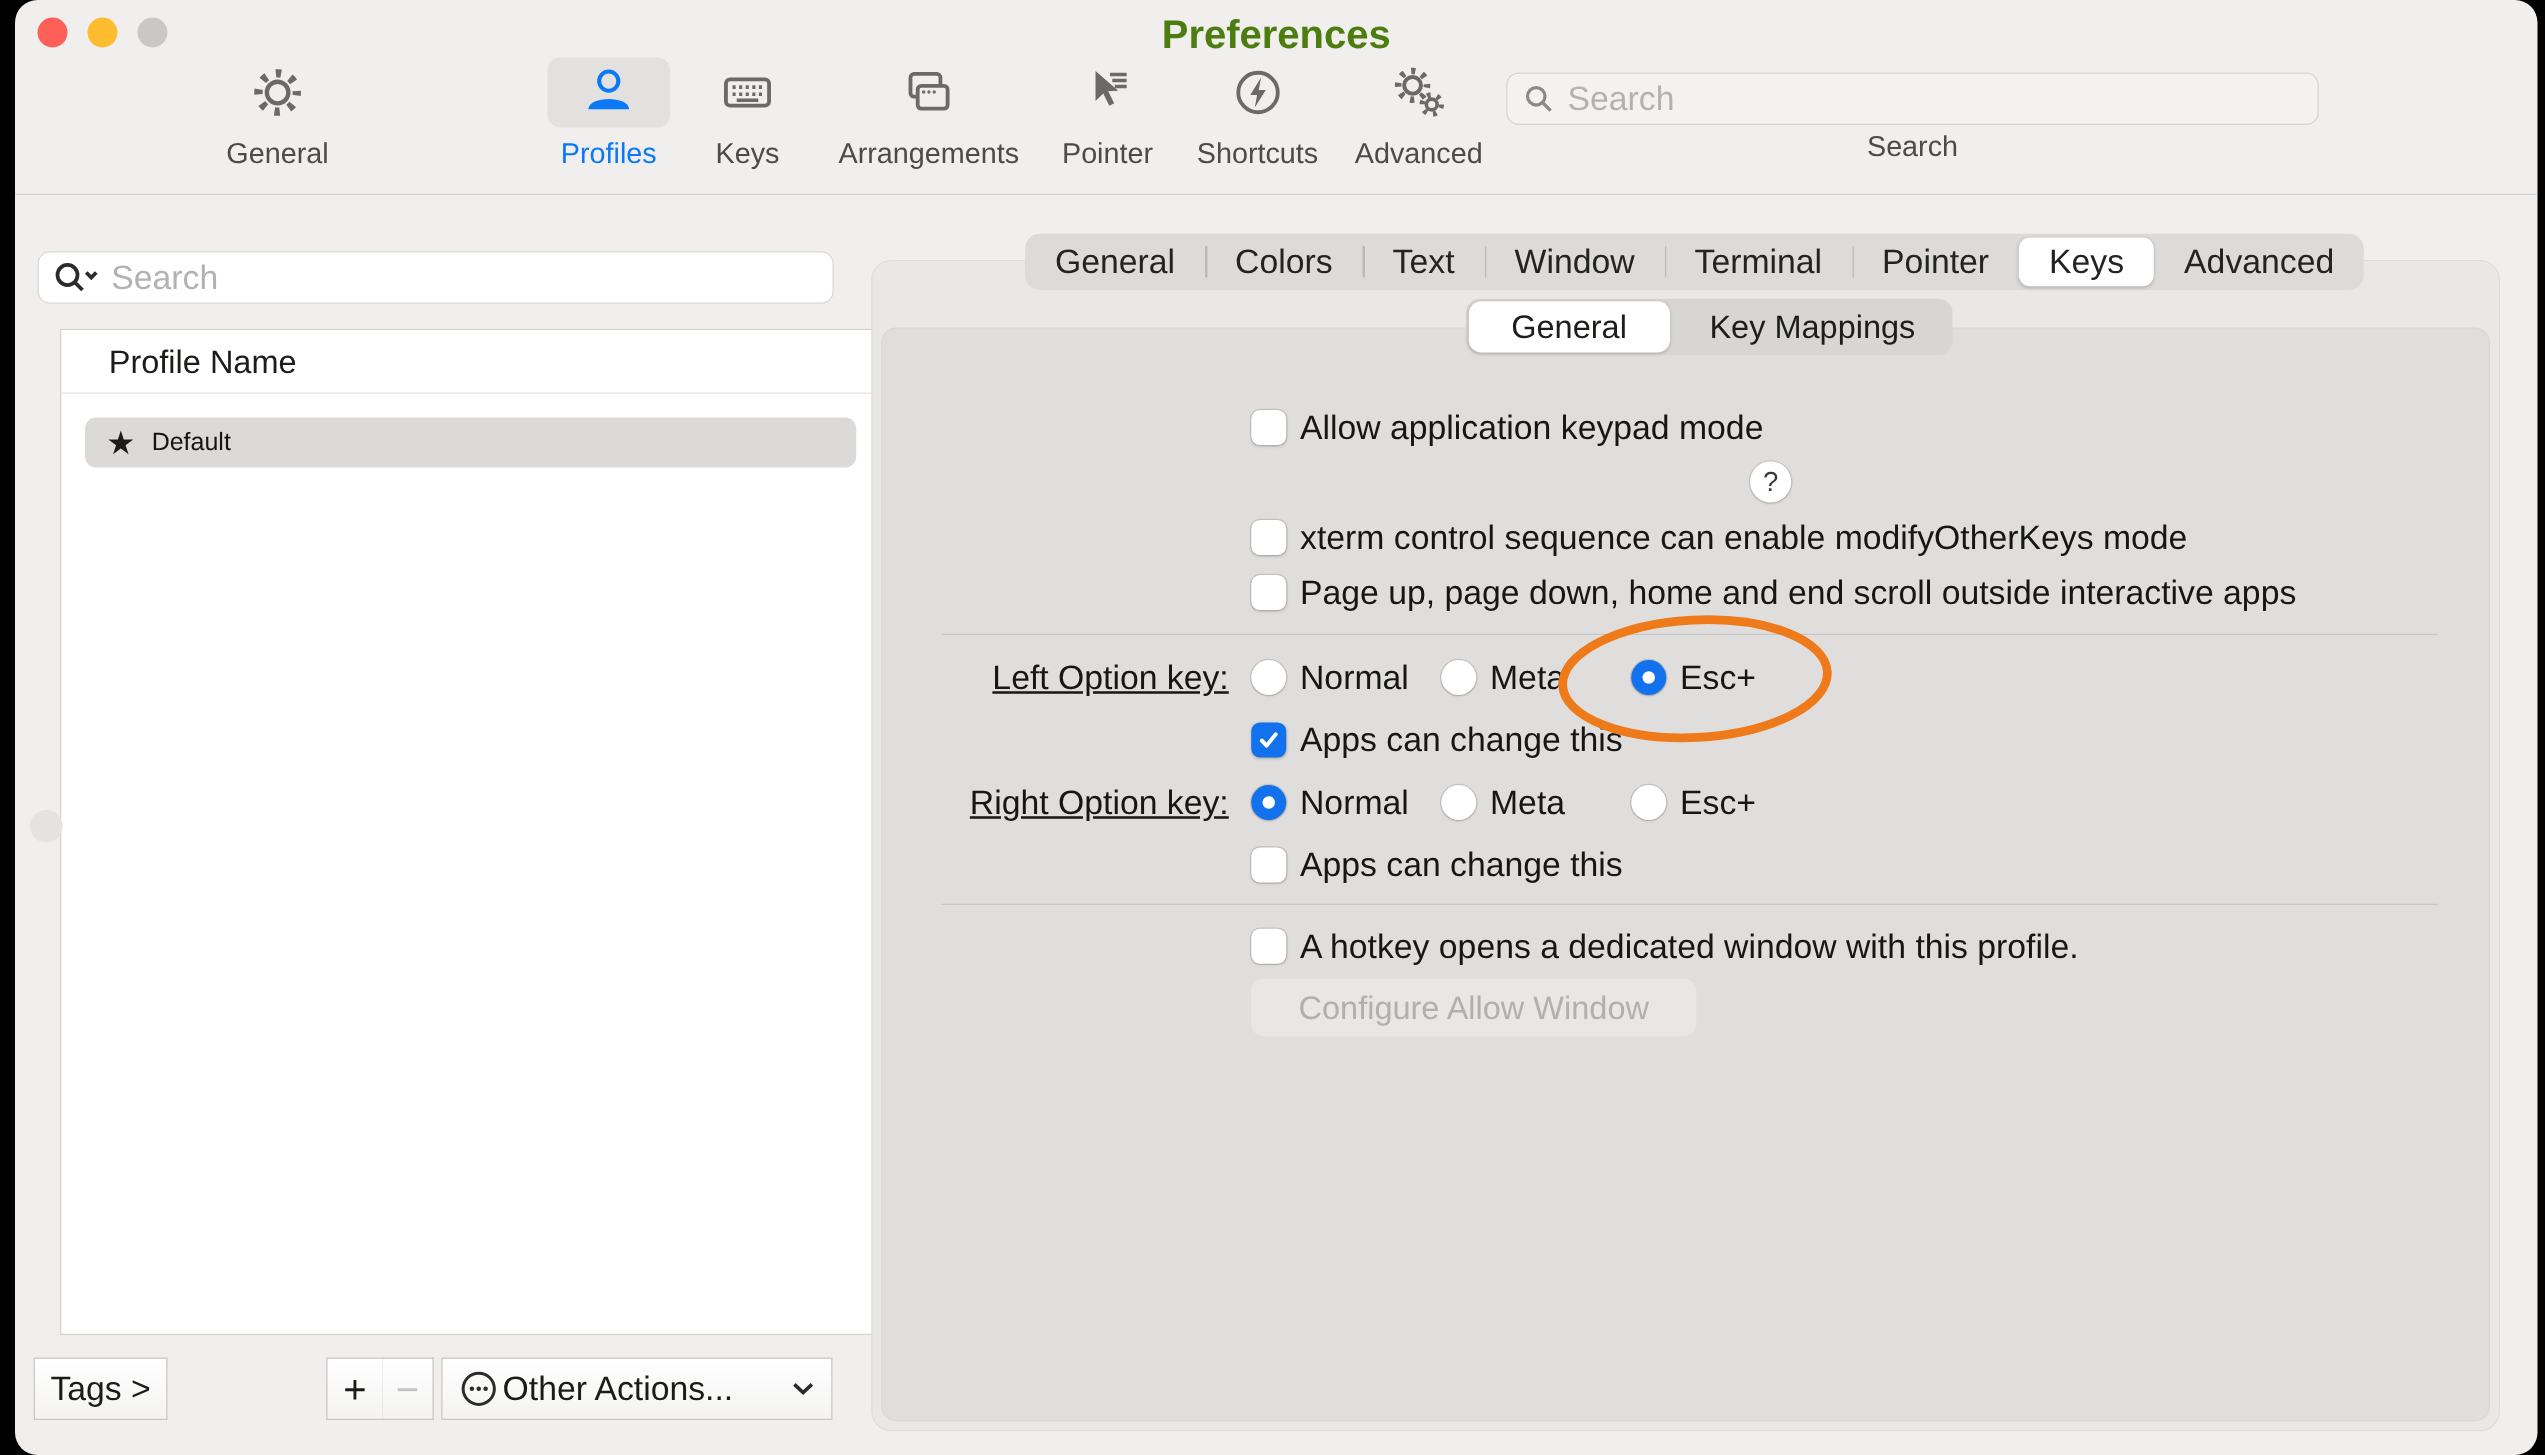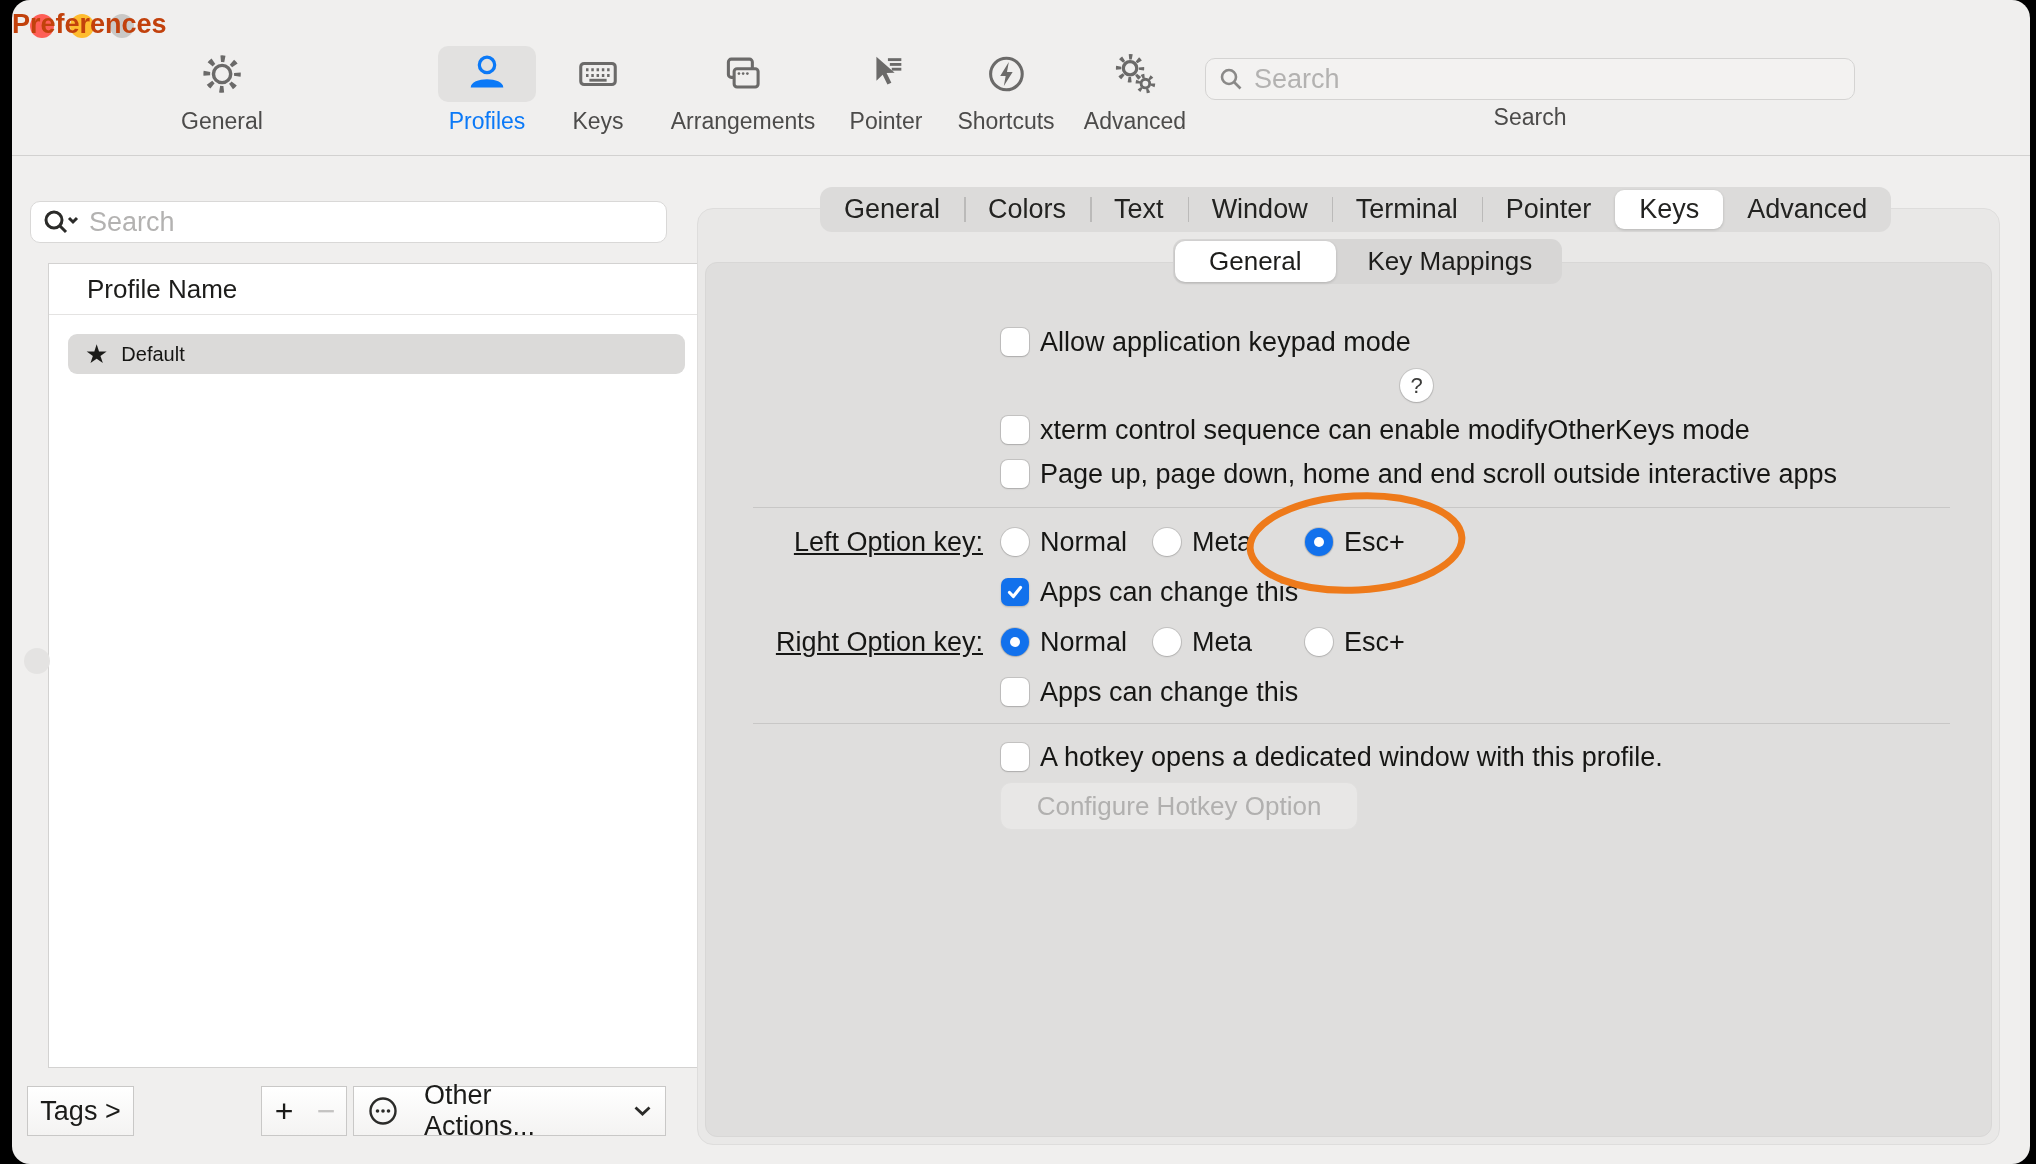--- a/index.html
+++ b/index.html
@@ -5,22 +5,22 @@
   * { margin:0; padding:0; box-sizing:border-box; }
   html,body { width:2036px; height:1164px; overflow:hidden; background:#000; }
   body { font-family:"Liberation Sans","DejaVu Sans",sans-serif; color:#1b1b19; }
   .window {
     position:absolute; left:12px; top:0; width:2018px; height:1164px;
     background:#f0efee; border-radius:18px; overflow:hidden;
   }
   
   .traffic { position:absolute; top:14px; left:18px; display:flex; gap:16px; }
   .tl { width:24px; height:24px; border-radius:50%; display:inline-block; }
-  .win-title { position:absolute; top:9px; left:0; width:100%; text-align:left;
-    font-size:27px; font-weight:bold; color:#c2410c; }
+  .win-title { position:absolute; top:9px; left:0; width:100%; text-align:center;
+    font-size:32px; font-weight:bold; color:#4d7c0f; }
   
   .toolbar { position:absolute; top:46px; left:0; width:100%; height:100px; }
   .tb-item { position:absolute; top:0; transform:translateX(-50%); text-align:center; cursor:default; }
   .tb-iconwrap { display:inline-block; padding:5px 14px; border-radius:10px; }
   .tb-item.selected .tb-iconwrap { background:#e2e1e0; padding:5px 26px; }
   .tb-iconwrap svg { display:block; width:46px; height:46px; margin:0 auto; }
   .tb-label { font-size:23px; color:#4c4b4a; margin-top:2px; white-space:nowrap; }
   .tb-item.selected .tb-label { color:#0b79f7; }
   .tb-search { position:absolute; left:1193px; top:12px; width:650px; height:42px;
     background:#f3f2f1; border:1.5px solid #d4d3d2; border-radius:10px;
@@ -51,21 +51,21 @@
   .pp-name { font-size:20px; color:#151513; }
   .split-dot { position:absolute; left:12px; top:648px; width:26px; height:26px;
     border-radius:50%; background:#e4e3e2; }
   
   .btn { position:absolute; top:1086px; height:50px;
     background:linear-gradient(#ffffff,#f4f3f2); border:1px solid #c9c8c7;
     font-size:27px; color:#1b1b19; display:flex; align-items:center; justify-content:center; }
   .btn-tags { left:15px; width:107px; }
   .btn-plus { left:249px; width:46px; font-size:32px; font-weight:300; }
   .btn-minus { left:294px; width:41px; font-size:32px; color:#c4c3c2; border-left:none; }
-  .btn-other { left:341px; width:313px; justify-content:flex-start; padding:0 14px; gap:26px; }
+  .btn-other { left:341px; width:313px; justify-content:flex-start; padding:0 14px; gap:4px; }
   .btn-other svg { flex:0 0 auto; }
   .btn-other .oa-label { flex:1 1 auto; text-align:left; }
   
   .content-outer { position:absolute; left:685px; top:208px; width:1303px; height:937px;
     background:#e9e8e7; border:1px solid #dedddc; border-radius:16px; }
   .content-inner { position:absolute; left:693px; top:262px; width:1287px; height:875px;
     background:#dfdedd; border:1px solid #d8d7d6; border-radius:12px; }
   
   .tabstrip { position:absolute; left:808px; top:187px; height:45px; display:inline-flex;
     background:#dcdbda; border-radius:12px; align-items:center; }
@@ -309,19 +309,19 @@
     <span class="checkbox"></span>
     <span class="ctl-label">Apps can change this</span>
   </div>
 
   <div class="hdiv" style="top:723px"></div>
 
   <div class="chk-row" style="left:989px; top:740px">
     <span class="checkbox"></span>
     <span class="ctl-label">A hotkey opens a dedicated window with this profile.</span>
   </div>
-  <div class="cfg-btn">Configure Hotkey Option</div>
+  <div class="cfg-btn">Configure Allow Window</div>
 
   <svg class="annotation" viewBox="0 0 232 118">
     <ellipse cx="116" cy="59" rx="106" ry="47" fill="none" stroke="#ee7a1a" stroke-width="7" stroke-linecap="round" transform="rotate(-3 116 59)"></ellipse>
   </svg>
 
 </div>
 
 </body></html>

